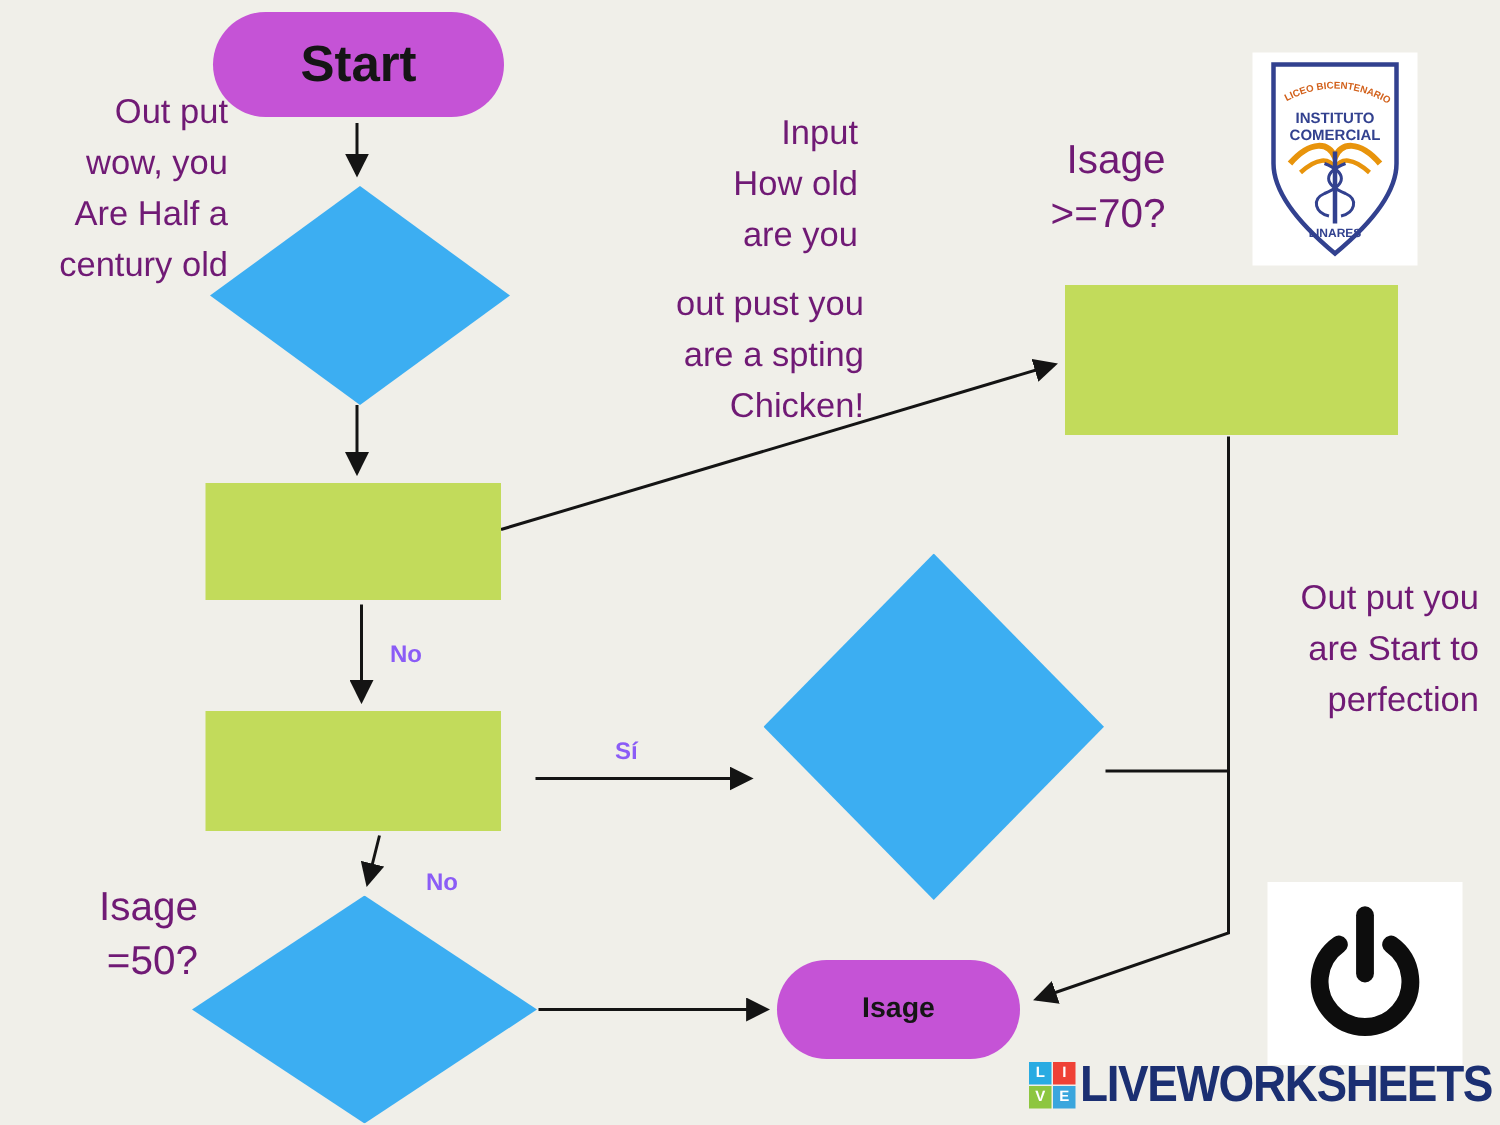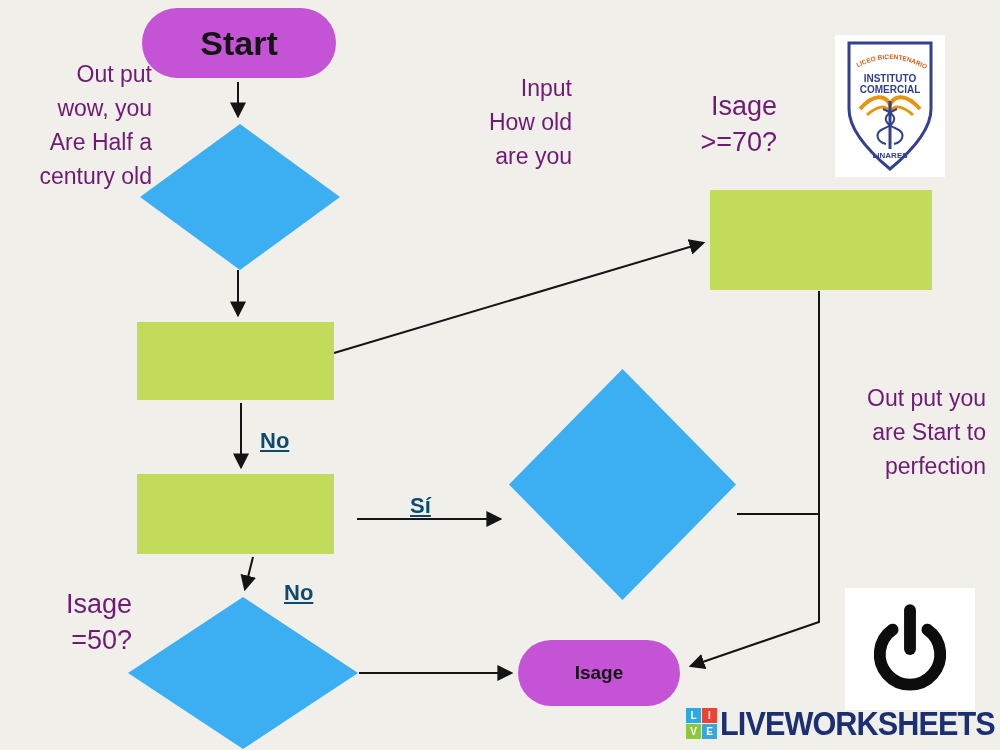--- a/index.html
+++ b/index.html
@@ -22,21 +22,21 @@
     background:var(--blue,#3caef2);
     clip-path:polygon(50% 0,100% 50%,50% 100%,0 50%);
   }
   .gbox{background:var(--green,#c2db5b);}
   
   .note{
     white-space:pre-line;text-align:right;color:#701a75;
     font-size:23px;line-height:34px;
   }
   .note.big{font-size:27px;line-height:36px;margin-top:20px;}
-  .edge-label{font-weight:700;font-size:22px;color:#0c4a6e;text-decoration:underline;}
+  .edge-label{font-weight:700;font-size:16px;color:#8b5cf6;}
   #start-text{font-size:34px;font-weight:700;}
   #stop-text{font-size:19px;font-weight:700;}
   
   svg.edges{position:absolute;left:0;top:0;width:1000px;height:750px;pointer-events:none;}
   .edge{stroke:#141414;stroke-width:2;fill:none;}
   
   .whitebox{background:#ffffff;}
   
   #footer{display:flex;align-items:center;gap:3px;}
   .tiles{display:grid;grid-template-columns:15px 15px;grid-auto-rows:15px;gap:1px;}
@@ -89,20 +89,23 @@
     <span id="stop-text">Isage</span>
   </div>
 
   <div class="abs note" style="left:0px;top:57px;width:152px;">Out put
 wow, you
 Are Half a
 century old</div>
   <div class="abs note" style="left:402px;top:71px;width:170px;">Input
 How old
 are you</div>
+  <div class="abs note" style="left:398px;top:185px;width:178px;">out pust you
+are a spting
+Chicken!</div>
   <div class="abs note big" style="left:652px;top:68px;width:125px;">Isage
 &gt;=70?</div>
   <div class="abs note big" style="left:14px;top:566px;width:118px;">Isage
 =50?</div>
   <div class="abs note" style="left:826px;top:381px;width:160px;">Out put you
 are Start to
 perfection</div>
 
   <div class="abs edge-label" style="left:260px;top:428px;">No</div>
   <div class="abs edge-label" style="left:410px;top:493px;">Sí</div>

